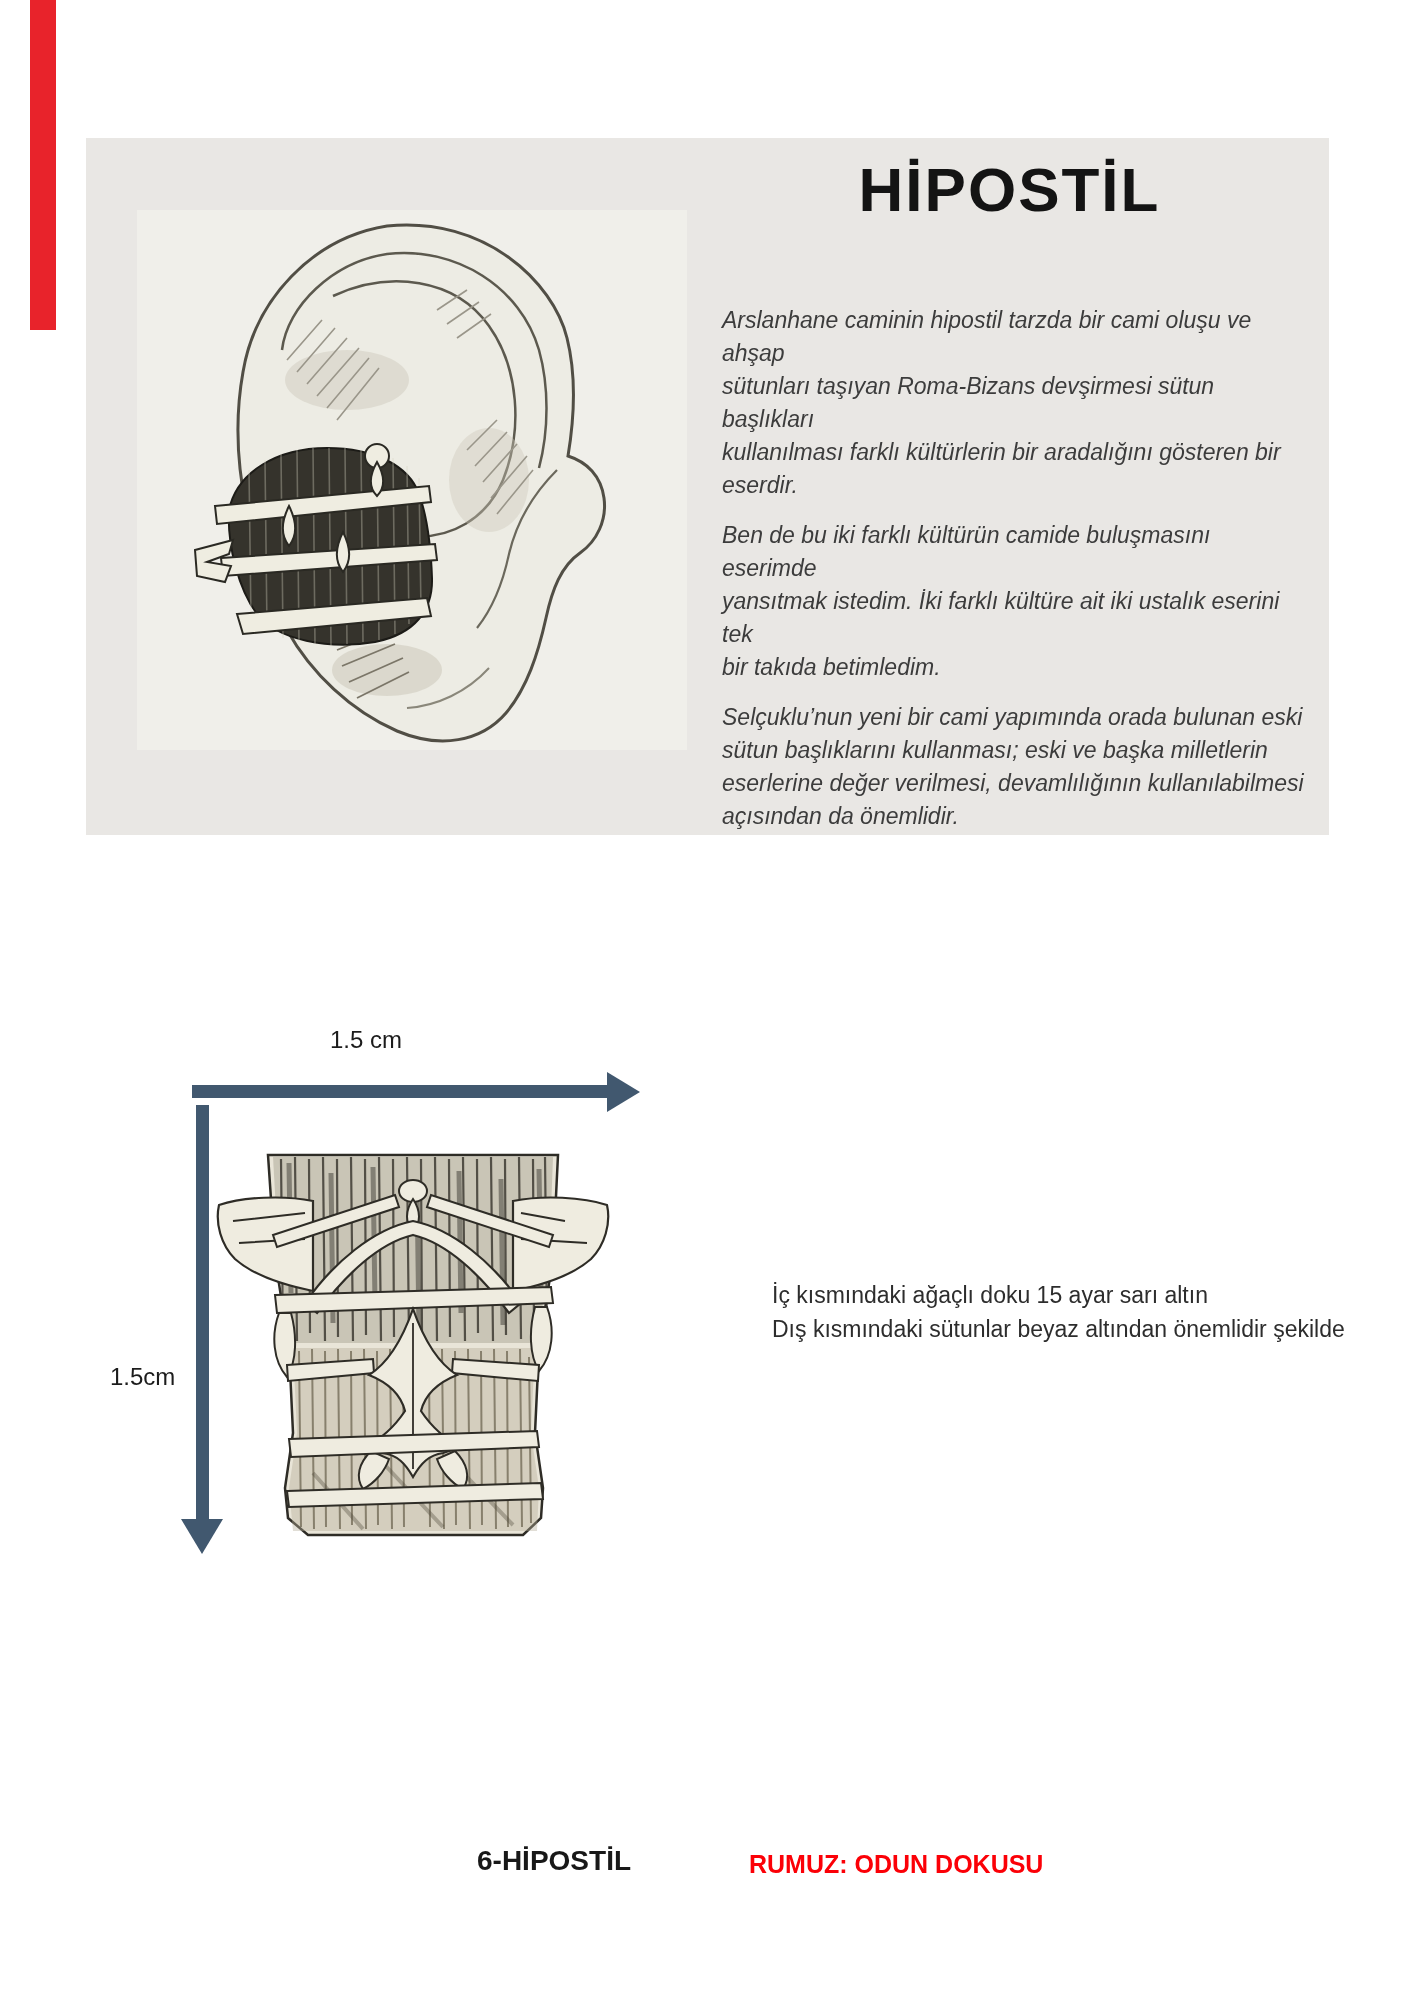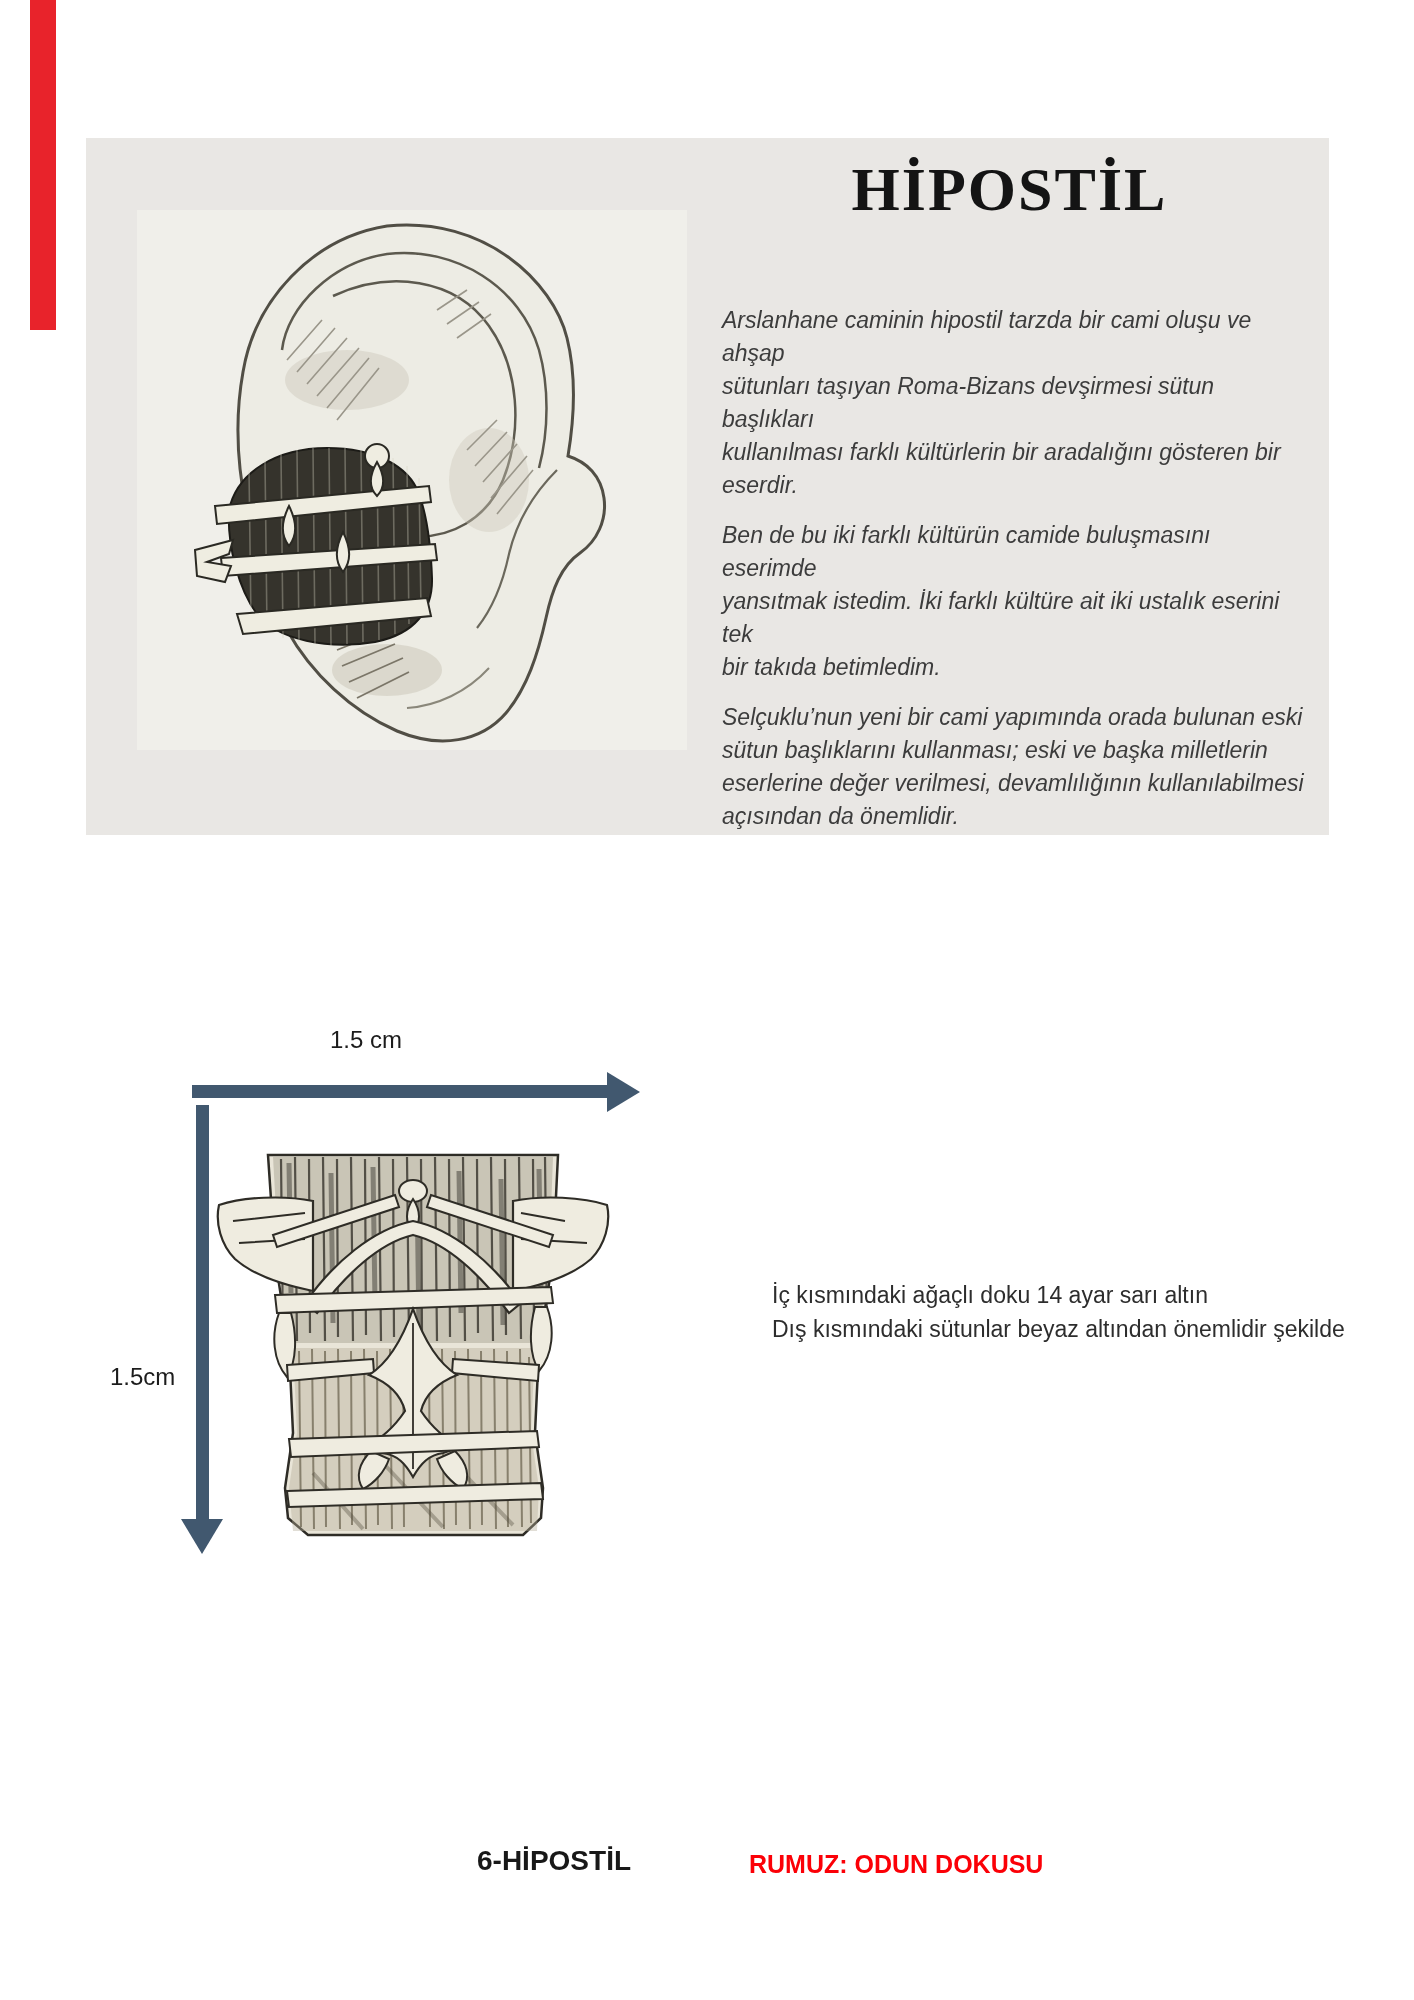--- a/index.html
+++ b/index.html
@@ -3,21 +3,21 @@
 <meta charset="utf-8">
 <style>
   html,body{margin:0;padding:0;background:#ffffff;}
   .page{position:relative;width:1414px;height:2000px;background:#ffffff;overflow:hidden;
         font-family:"Liberation Sans",sans-serif;}
   .accent-bar{position:absolute;left:30px;top:0;width:26px;height:330px;background:#e8232b;}
   .hero-box{position:absolute;left:86px;top:138px;width:1243px;height:697px;background:#e9e7e4;}
   .ear-figure{position:absolute;left:51px;top:72px;width:550px;height:540px;background:#f0efea;}
   .ear-figure svg{display:block;width:100%;height:100%;}
   .hero-title{position:absolute;left:636px;top:16px;width:575px;text-align:center;
-      font-family:Liberation Serif, serif;font-weight:bold;font-size:62px;
+      font-family:Liberation Sans, sans-serif;font-weight:bold;font-size:62px;
       letter-spacing:2px;color:#141414;white-space:nowrap;}
   .hero-text{position:absolute;left:636px;top:166px;width:585px;font-size:23px;line-height:33px;color:#3c3c3c;}
   .hero-text p{margin:0 0 17px 0;font-style:italic;}
   .dim-top-label{position:absolute;left:330px;top:1026px;width:170px;text-align:left;
       font-size:24px;color:#1c1c1c;}
   .dim-h-bar{position:absolute;left:192px;top:1085px;width:416px;height:13px;background:#41586f;}
   .dim-h-head{position:absolute;left:607px;top:1072px;width:0;height:0;
       border-top:20px solid transparent;border-bottom:20px solid transparent;border-left:33px solid #41586f;}
   .dim-v-bar{position:absolute;left:196px;top:1105px;width:13px;height:415px;background:#41586f;}
   .dim-v-head{position:absolute;left:181px;top:1519px;width:0;height:0;
@@ -155,20 +155,20 @@
       <path d="M200 180 L200 326" stroke="#2e2c26" stroke-width="1.8" fill="none"></path>
       <path d="M158 308 C146 320,142 334,150 346 C162 340,172 328,176 316 Z
                M242 308 C254 320,258 334,250 346 C238 340,228 328,224 316 Z" fill="#efece0" stroke="#2e2c26" stroke-width="2"></path>
 
       <path d="M76 296 L324 288 L326 304 L78 314 Z" fill="#efece0" stroke="#2e2c26" stroke-width="2"></path>
       <path d="M74 348 L328 340 L330 356 L76 364 Z" fill="#efece0" stroke="#2e2c26" stroke-width="2"></path>
     </svg>
   </div>
 
   <div class="materials">
-    <div>İç kısmındaki ağaçlı doku 14 ayar sarı altın</div>
+    <div>İç kısmındaki ağaçlı doku 15 ayar sarı altın</div>
     <div>Dış kısmındaki sütunlar beyaz altından önemlidir şekilde</div>
   </div>
 
   <div class="footer-number">6-HİPOSTİL</div>
   <div class="footer-code">RUMUZ: ODUN DOKUSU</div>
 
 </div>
 
 </body></html>

